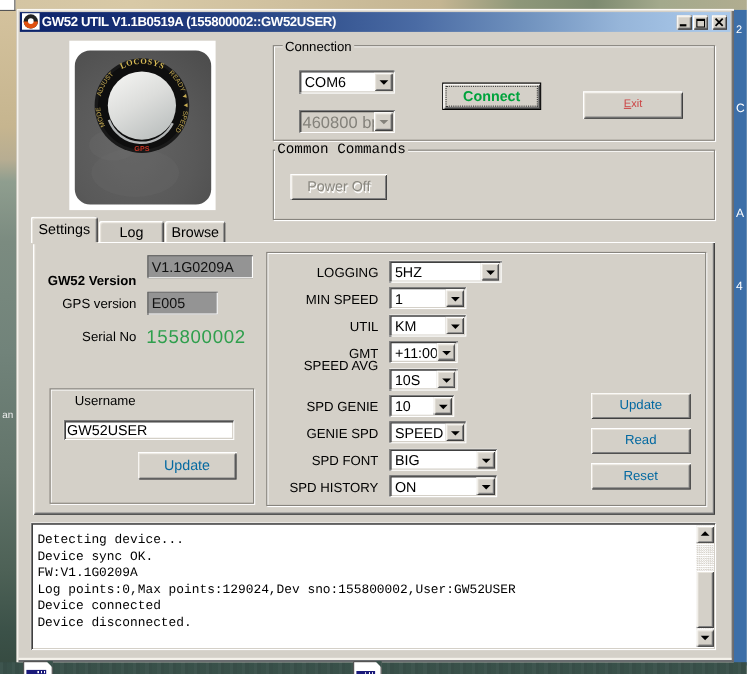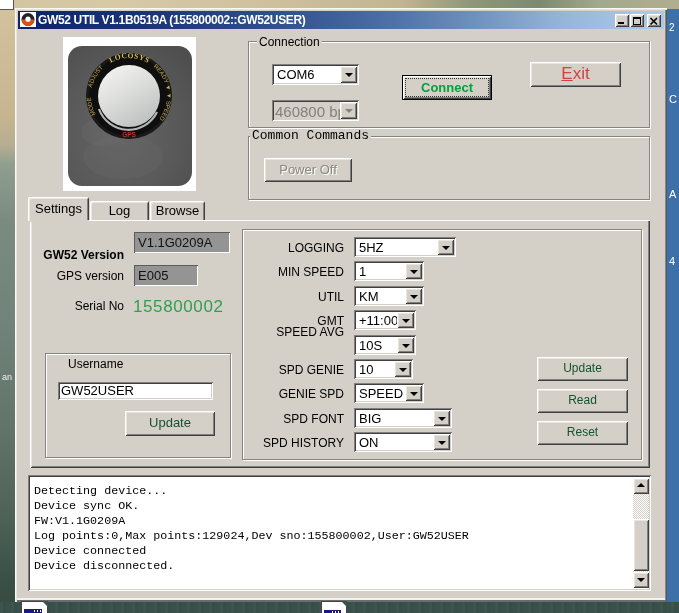--- a/index.html
+++ b/index.html
@@ -14,21 +14,21 @@
 
 #win{left:15px;top:8px;width:652px;height:594px;background:#d4d0c8;
  box-shadow:inset 1px 1px 0 #fbf9f4, inset 2px 2px 0 #e8e4dc, inset -1px -1px 0 #55585e, inset -2px -2px 0 #8a8781;}
 #title{left:18px;top:11px;width:646px;height:18px;background:linear-gradient(90deg,#0c236a 0,#1b3478 130px,#31508d 260px,#4a6ba4 360px,#7092be 460px,#96b5d9 545px,#a9c8ea 630px);color:#fff;font-size:12px;font-weight:bold;line-height:18px;}
 #title .txt{position:absolute;left:20px;top:0;font-size:12px;letter-spacing:-0.35px;}
 #ticon{left:20px;top:12px;width:16px;height:15px;background:#fff;}
 .cap{width:14px;height:13px;top:14px;background:#d4d0c8;box-shadow:inset 1px 1px 0 #fff,inset -1px -1px 0 #404040,inset 2px 2px 0 #e8e4dc,inset -2px -2px 0 #808080;}
 .sunk{background:#fff;box-shadow:inset 1px 1px 0 #808080,inset -1px -1px 0 #fff,inset 2px 2px 0 #404040,inset -2px -2px 0 #d4d0c8;}
 .group{box-sizing:border-box;border:1px solid #87847e;box-shadow:1px 1px 0 #fff,inset 1px 1px 0 #fff;}
 .glabel{position:absolute;background:#d4d0c8;padding:0 2px;font-size:12px;line-height:12px;}
-.btn{background:#d4d0c8;box-shadow:inset 1px 1px 0 #fff,inset -1px -1px 0 #404040,inset 2px 2px 0 #e8e4dc,inset -2px -2px 0 #808080;text-align:center;font-size:12px;color:#14532d;}
+.btn{background:#d4d0c8;box-shadow:inset 1px 1px 0 #fff,inset -1px -1px 0 #404040,inset 2px 2px 0 #e8e4dc,inset -2px -2px 0 #808080;text-align:center;font-size:12px;color:#0369a1;}
 
 .combo{background:#fff;box-shadow:inset 1px 1px 0 #808080,inset -1px -1px 0 #fff,inset 2px 2px 0 #404040,inset -2px -2px 0 #d4d0c8;}
 .combo .val{position:absolute;left:5px;top:3px;font-size:13px;color:#000;white-space:nowrap;}
 .combo .ab{position:absolute;right:2px;top:2px;bottom:2px;width:17px;background:#d4d0c8;box-shadow:inset 1px 1px 0 #fff,inset -1px -1px 0 #404040,inset 2px 2px 0 #e8e4dc,inset -2px -2px 0 #808080;}
 .combo .ar{position:absolute;left:5px;top:7px;width:0;height:0;border:4px solid transparent;border-top:4px solid #000;border-bottom:none;}
 .combo.dis{background:#d4d0c8;}
 .combo.dis .val{color:#84827b;font-size:15px;left:3px;}
 .combo.dis .ar{border-top-color:#84827b;}
 
 .tab{background:#d4d0c8;box-shadow:inset 1px 1px 0 #fff,inset -1px 0 0 #404040,inset 2px 2px 0 #e8e4dc,inset -2px 0 0 #808080;border-top-left-radius:2px;border-top-right-radius:2px;font-size:13px;}
@@ -122,21 +122,21 @@
 </div>
 <div class="abs combo dis" style="left:272px;top:100px;width:87px;height:21px;">
   <span class="val">460800 bps</span>
       <div class="ab">
         <div class="ar"></div>
       </div>
 </div>
 <div class="abs" style="left:402px;top:75px;width:90px;height:25px;background:#000;"></div>
 <div class="abs btn" style="left:403px;top:76px;width:88px;height:23px;"></div>
 <div class="abs" style="left:406px;top:79px;width:82px;height:17px;outline:1px dotted #333;font-size:13px;font-weight:bold;color:#00a33c;text-align:center;line-height:17px;">Connect</div>
-<div class="abs btn" style="left:530px;top:62px;width:91px;height:25px;line-height:24px;font-size:17px;color:#cc4444;"><u>E</u>xit</div>
+<div class="abs btn" style="left:530px;top:83px;width:91px;height:25px;line-height:24px;font-size:10px;color:#cc4444;"><u>E</u>xit</div>
 
 <div class="abs group" style="left:248px;top:136px;width:402px;height:64px;"></div>
 <div class="glabel abs" style="left:250px;top:130px;font-family:'Liberation Mono',monospace;font-size:13px;">Common Commands</div>
 <div class="abs btn" style="left:264px;top:158px;width:88px;height:24px;line-height:23px;font-size:13px;color:#8a8880;text-shadow:1px 1px 0 #fff;">Power Off</div>
 
 <div class="abs tab" style="left:28px;top:197px;width:61px;height:24px;"></div>
 <div class="abs tab" style="left:90px;top:201px;width:59px;height:20px;"></div>
 <div class="abs tab" style="left:150px;top:201px;width:55px;height:20px;"></div>
 <div class="abs" style="left:28px;top:197px;width:61px;height:24px;font-size:13px;text-align:center;line-height:24px;">Settings</div>
 <div class="abs" style="left:90px;top:201px;width:59px;height:20px;font-size:13px;text-align:center;line-height:20px;">Log Reset</div>

